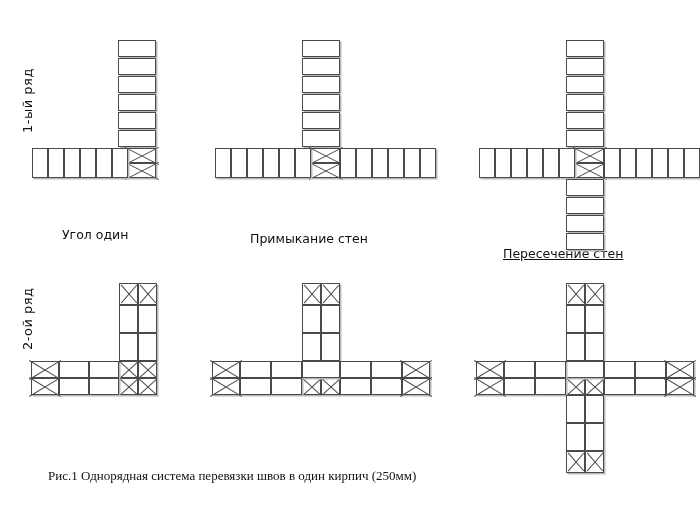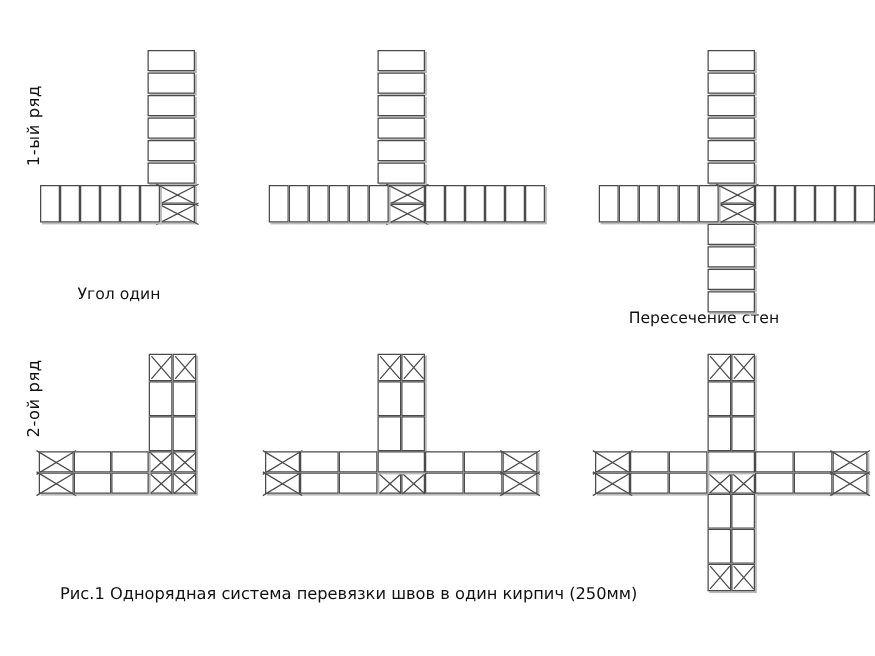--- a/index.html
+++ b/index.html
@@ -29,20 +29,21 @@
     white-space:nowrap;
   }
 
   
   .main-caption{
     position:absolute;
     left:48px;top:468px;
     font-size:13px;
     color:#111;
     white-space:nowrap;
+    font-family:Liberation Serif, serif;
   }
 
   
   .brick{
     position:absolute;
     box-sizing:border-box;
     background:#ffffff;
     border:1.2px solid #4a4a4a;
   }
   .brick.sh{
@@ -63,21 +64,22 @@
 </style>
 </head>
 <body>
 
 <div id="stage">
 
   <div class="row-label" style="left:20px;top:133px;">1-ый ряд</div>
   <div class="row-label" style="left:20px;top:350px;">2-ой ряд</div>
 
   <div class="fig-caption" style="left:62px;top:227px;">Угол один</div>
-  <div class="fig-caption" style="left:503px;top:246px;">Пересечение стен</div>
+  <div class="fig-caption" style="left:250px;top:231px;">Примыкание стен</div>
+  <div class="fig-caption" style="left:503px;top:246px;text-decoration:underline;">Пересечение стен</div>
 
   <div class="main-caption">Рис.1 Однорядная система перевязки швов в один кирпич (250мм)</div>
 
   <div>
 
     <div class="brick sh" style="left:118px;top:40px;width:38px;height:17px;"></div>
     <div class="brick sh" style="left:118px;top:58px;width:38px;height:17px;"></div>
     <div class="brick sh" style="left:118px;top:76px;width:38px;height:17px;"></div>
     <div class="brick sh" style="left:118px;top:94px;width:38px;height:17px;"></div>
     <div class="brick sh" style="left:118px;top:112px;width:38px;height:17px;"></div>

